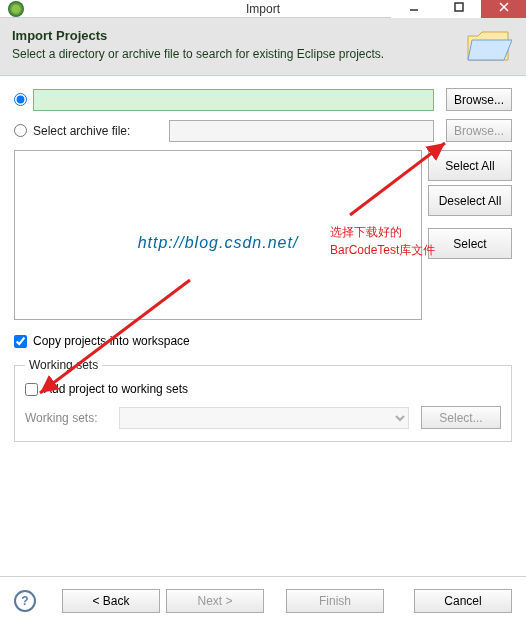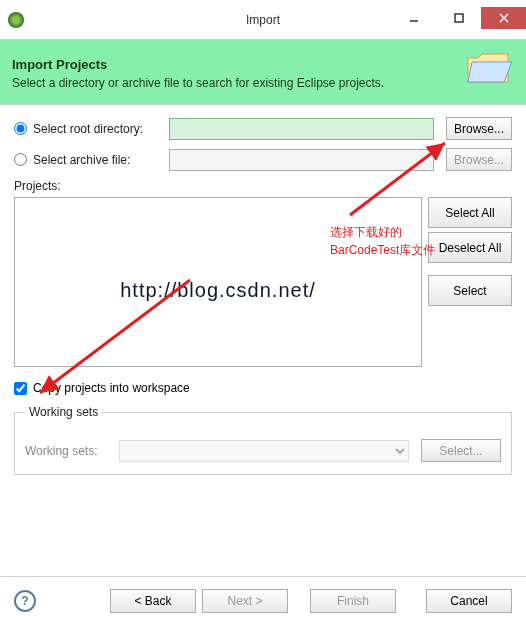--- a/index.html
+++ b/index.html
@@ -1,26 +1,26 @@
 <!DOCTYPE html>
 <html><head>
 <meta charset="utf-8">
 <style>
 * { box-sizing: border-box; margin: 0; padding: 0; font-family: "Segoe UI", Tahoma, sans-serif; font-size: 12px; }
 body { background: #fff; width: 526px; height: 624px; position: relative; }
 
-.titlebar { height: 40px; background: #fff; border-bottom: 1px solid #d0d0d0; display: flex; align-items: center; position: relative; }
+.titlebar { height: 18px; background: #fff; border-bottom: 1px solid #d0d0d0; display: flex; align-items: center; position: relative; }
 .titlebar .app-icon { width: 16px; height: 16px; margin-left: 8px; background: radial-gradient(circle, #8bc34a 30%, #2a6e2a 70%); border-radius: 50%; }
 .titlebar .title { position: absolute; left: 50%; transform: translateX(-50%); color: #333; }
 .titlebar .win-btns { margin-left: auto; display: flex; }
 .titlebar .win-btn { width: 45px; height: 22px; display: flex; align-items: center; justify-content: center; border: none; background: #fff; color: #333; margin-top:-4px;}
 .titlebar .win-btn.close { background: #c75050; color: #fff; }
 .titlebar .win-btn svg { width: 10px; height: 10px; }
 
-.header { background: #86efac; padding: 17px 12px 14px 12px; border-bottom: 1px solid #bfd9c7; display: flex; position: relative; }
+.header { background: #e5e5e5; padding: 10px 12px 14px 12px; border-bottom: 1px solid #bfd9c7; display: flex; position: relative; }
 .header-text h1 { font-size: 13px; font-weight: bold; color: #1a3a1a; margin-bottom: 4px; }
 .header-text p { font-size: 12px; color: #1a3a1a; }
 .header-icon { position: absolute; right: 14px; top: 8px; }
 
 .content { padding: 12px 14px 0 14px; }
 
 .radio-row { display: flex; align-items: center; margin-bottom: 8px; gap: 6px; }
 .radio-row label { flex: 0 0 130px; color: #222; }
 .radio-row input[type="radio"] { width: 13px; height: 13px; }
 .text-input { flex: 1; height: 22px; border: 1px solid #abadb3; padding: 0 4px; }
@@ -28,36 +28,36 @@
 .text-input.disabled { background: #f5f5f5; color: #888; }
 .browse-btn { width: 66px; height: 23px; border: 1px solid #acacac; background: linear-gradient(#fdfdfd,#e8e8e8); margin-left: 6px; cursor: pointer; }
 .browse-btn:disabled { color: #999; }
 
 .projects-label { margin: 8px 0 4px 0; color: #222; }
 .projects-area { position: relative; display: flex; gap: 6px; }
 .projects-box { flex: 1; height: 170px; border: 1px solid #abadb3; background: #fff; position: relative; }
 .side-btns { width: 84px; display: flex; flex-direction: column; gap: 4px; }
 .side-btn { height: 31px; border: 1px solid #acacac; background: linear-gradient(#fdfdfd,#e8e8e8); cursor: pointer; }
 
-.watermark { position: absolute; left: 50%; top: 55%; transform: translate(-50%,-50%); color: #0f172a; font-size: 20px; letter-spacing: 1px; pointer-events: none; }
+.watermark { position: absolute; left: 50%; top: 55%; transform: translate(-50%,-50%); color: #0369a1; font-size: 16px; font-style: italic; letter-spacing: 1px; pointer-events: none; }
 
 .check-row { margin: 14px 0 10px 0; display: flex; align-items: center; gap: 6px; }
 .check-row input[type="checkbox"] { width: 13px; height: 13px; }
 
 .fieldset { border: 1px solid #d0d0d0; padding: 10px 10px 12px 10px; margin-bottom: 10px; }
 .fieldset legend { padding: 0 4px; color: #222; }
 .ws-row { display: flex; align-items: center; gap: 6px; margin-top: 10px; }
 .ws-row label { flex: 0 0 88px; color: #888; }
 .ws-row select { flex: 1; height: 22px; border: 1px solid #cfcfcf; background: #f5f5f5; color: #888; }
 .ws-row .browse-btn { width: 80px; }
 
 .footer { position: absolute; bottom: 0; left: 0; right: 0; border-top: 1px solid #d0d0d0; height: 48px; display: flex; align-items: center; padding: 0 14px; gap: 6px; }
 .footer .help { width: 22px; height: 22px; border: 2px solid #5a7aa0; border-radius: 50%; display: flex; align-items: center; justify-content: center; color: #5a7aa0; font-weight: bold; cursor: pointer; }
 .footer .spacer { flex: 1; }
-.footer .nav-btn { width: 86px; height: 24px; border: 1px solid #acacac; background: linear-gradient(#fdfdfd,#e8e8e8); cursor: pointer; }
+.footer .nav-btn { width: 98px; height: 24px; border: 1px solid #acacac; background: linear-gradient(#fdfdfd,#e8e8e8); cursor: pointer; }
 .footer .nav-btn:disabled { color: #999; }
 
 .annotation { position: absolute; color: #e02020; font-size: 14px; line-height: 18px; pointer-events: none; }
 .arrow-svg { position: absolute; pointer-events: none; }
 </style>
 </head>
 <body>
 
 <div class="titlebar">
   <div class="app-icon"></div>
@@ -92,51 +92,53 @@
       <path d="M4 10 L14 10 L18 6 L44 6 L44 34 L4 34 Z" fill="#ffe9a8" stroke="#caa94e"></path>
       <path d="M8 14 L48 14 L40 34 L4 34 Z" fill="#cfe6ff" stroke="#6fa0d6"></path>
     </svg>
   </div>
 </div>
 
 <div class="content">
 
   <div class="radio-row">
     <input type="radio" name="src" checked="" style="">
-    <label>Select root directory:</label>
     <input type="text" class="text-input green" style="">
     <button class="browse-btn">Browse...</button>
   </div>
 
   <div class="radio-row">
     <input type="radio" name="src" style="">
     <label>Select archive file:</label>
     <input type="text" class="text-input disabled" disabled="" style="">
     <button class="browse-btn" disabled="">Browse...</button>
   </div>
 
-  <div class="projects-label">Projects:</div>
   <div class="projects-area">
     <div class="projects-box">
       <div class="watermark">http://blog.csdn.net/</div>
     </div>
     <div class="side-btns">
       <button class="side-btn">Select All</button>
       <button class="side-btn">Deselect All</button>
       <button class="side-btn" style="margin-top:8px">Select</button>
     </div>
   </div>
 
   <div class="check-row">
     <input type="checkbox" checked="" style="">
     <label>Copy projects into workspace</label>
   </div>
 
   <fieldset class="fieldset">
     <legend>Working sets</legend>
+    <div class="check-row" style="margin:0">
+      <input type="checkbox" style="">
+      <label>Add project to working sets</label>
+    </div>
     <div class="ws-row">
       <label>Working sets:</label>
       <select disabled=""></select>
       <button class="browse-btn" disabled="">Select...</button>
     </div>
   </fieldset>
 
 </div>
 
 <div class="footer">

